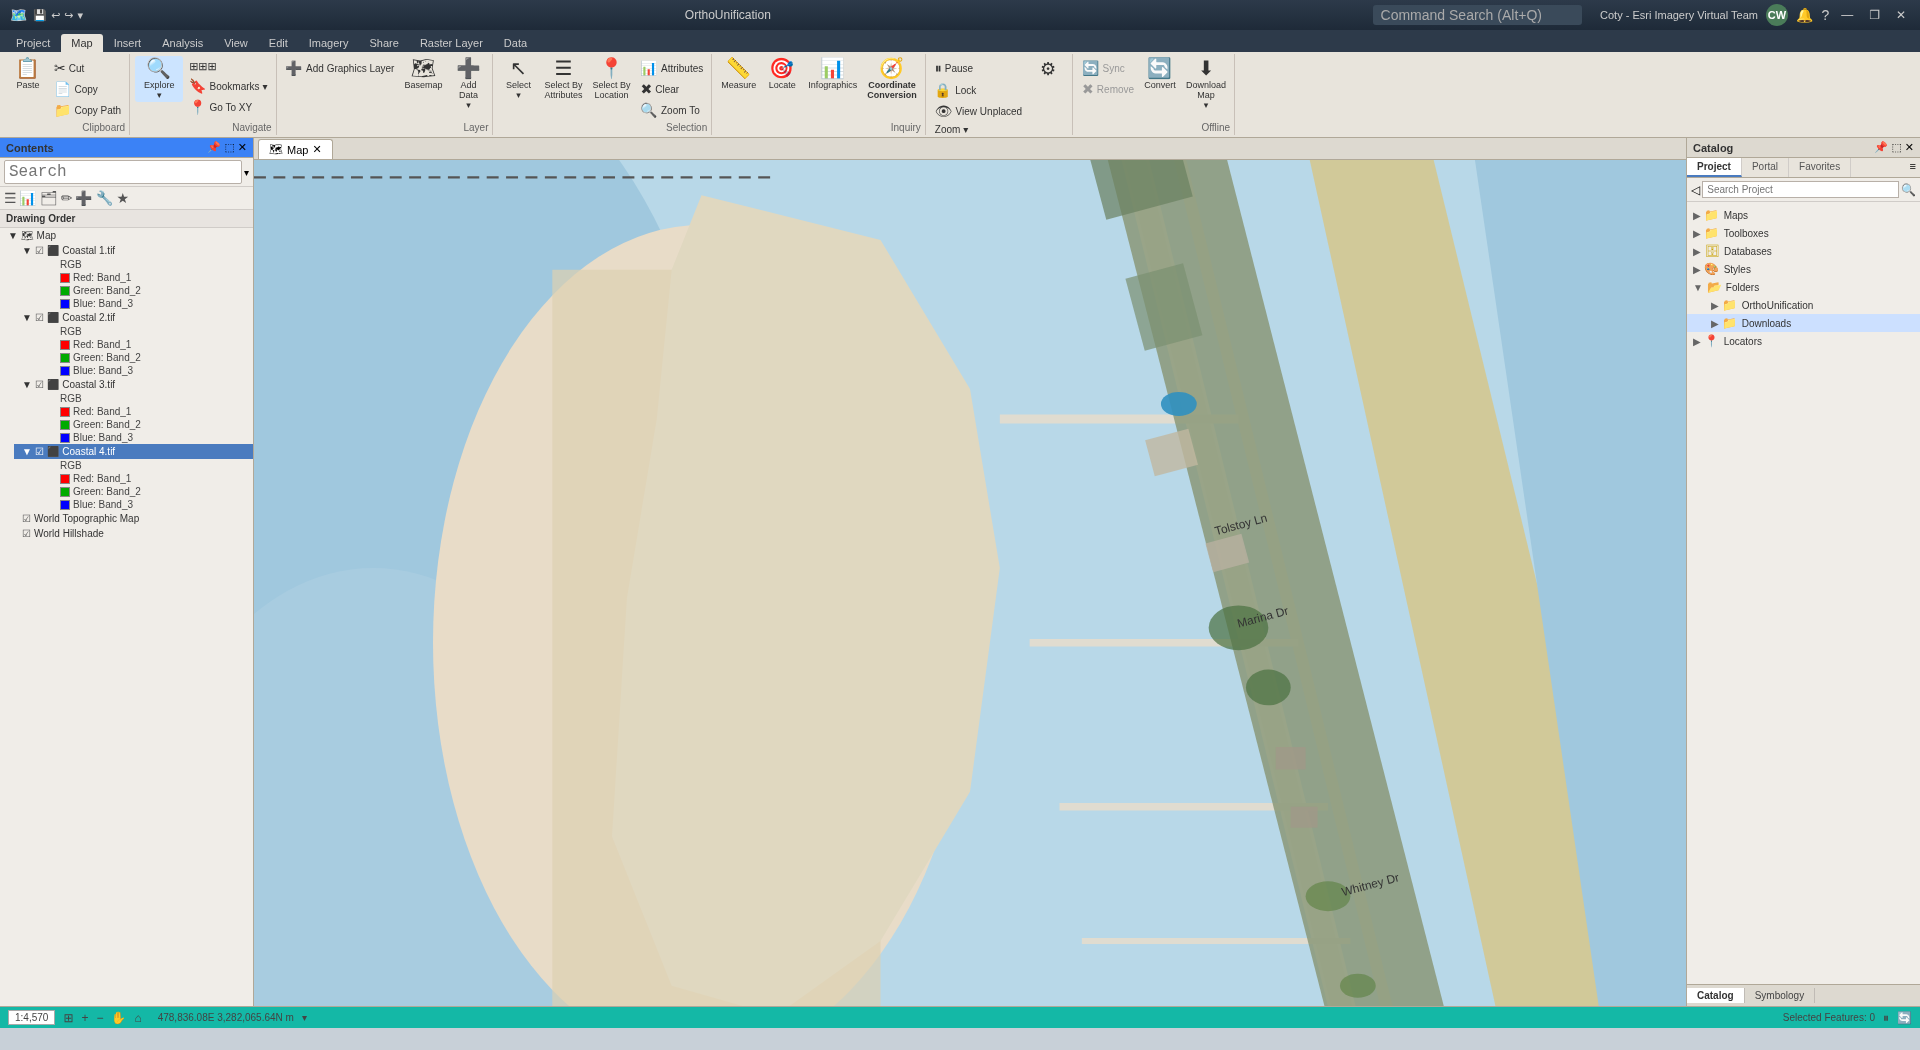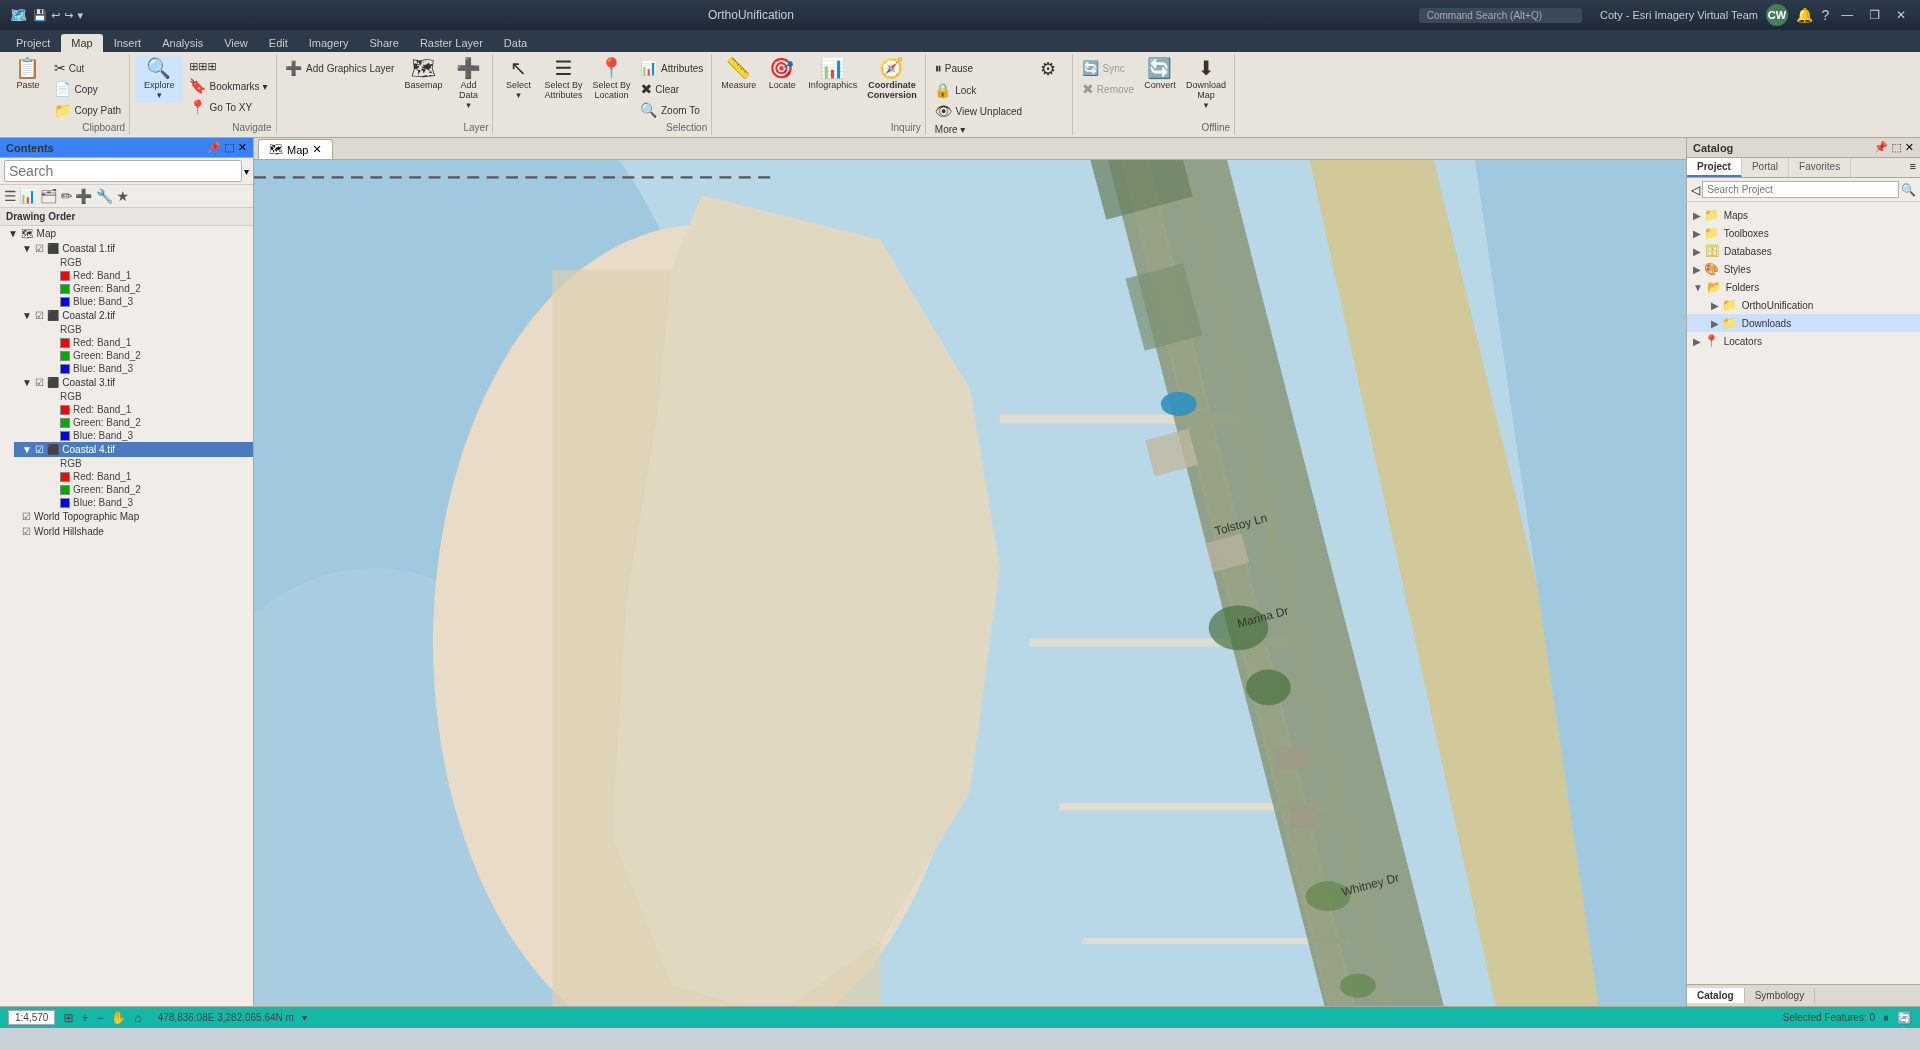--- a/index.html
+++ b/index.html
@@ -146,23 +146,24 @@
       padding: 2px 4px;
       display: flex;
       align-items: center;
       border-bottom: 1px solid #d0ccc8;
       gap: 2px;
     }
     #search-bar input {
       flex: 1;
       border: 1px solid #b8b0a8;
       padding: 2px 4px;
-      font-size: 14px;
+      font-size: 16px;
       background: white;
       border-radius: 2px;
+      font-family: Liberation Mono, monospace;
     }
     #contents-icons {
       padding: 3px 4px;
       display: flex;
       align-items: center;
       gap: 3px;
       border-bottom: 1px solid #d0ccc8;
     }
     #contents-icons span { font-size: 14px; cursor: pointer; color: #555; }
     #drawing-order-label {
@@ -359,21 +360,21 @@
       <span>💾</span>
       <span>↩</span>
       <span>↪</span>
       <span>▾</span>
     </span>
   </div>
   <div class="center">
     <span>OrthoUnification</span>
   </div>
   <div class="right">
-    <span style="background:#3a4a5a;padding:2px 40px 2px 8px;border-radius:3px;font-size:10px;color:#aaa;">
+    <span style="background:#3a4a5a;padding:2px 40px 2px 8px;border-radius:3px;font-size:14px;color:#aaa;">
       <span>Command Search (Alt+Q)</span>
     </span>
     <span style="font-size:11px;color:#ccc;margin-left:10px;">Coty - Esri Imagery Virtual Team</span>
     <div class="user-badge">
       <span>CW</span>
     </div>
     <span style="font-size:14px;">🔔</span>
     <span style="font-size:14px;">?</span>
     <span class="win-btn">—</span>
     <span class="win-btn">❐</span>
@@ -531,21 +532,21 @@
         </div>
         <div class="ribbon-btn-small">
           <span class="icon-s">🔒</span>
           <span>Lock</span>
         </div>
         <div class="ribbon-btn-small">
           <span class="icon-s">👁</span>
           <span>View Unplaced</span>
         </div>
         <div class="ribbon-btn-small">
-          <span>More ▾</span>
+          <span>Zoom ▾</span>
         </div>
       </div>
       <div class="ribbon-btn" style="font-size:18px;padding:2px;">⚙</div>
     </div>
     <div class="ribbon-group-label">Labeling</div>
   </div>
 
   <div class="ribbon-group">
     <div class="ribbon-group-content">
       <div class="ribbon-small-group">

